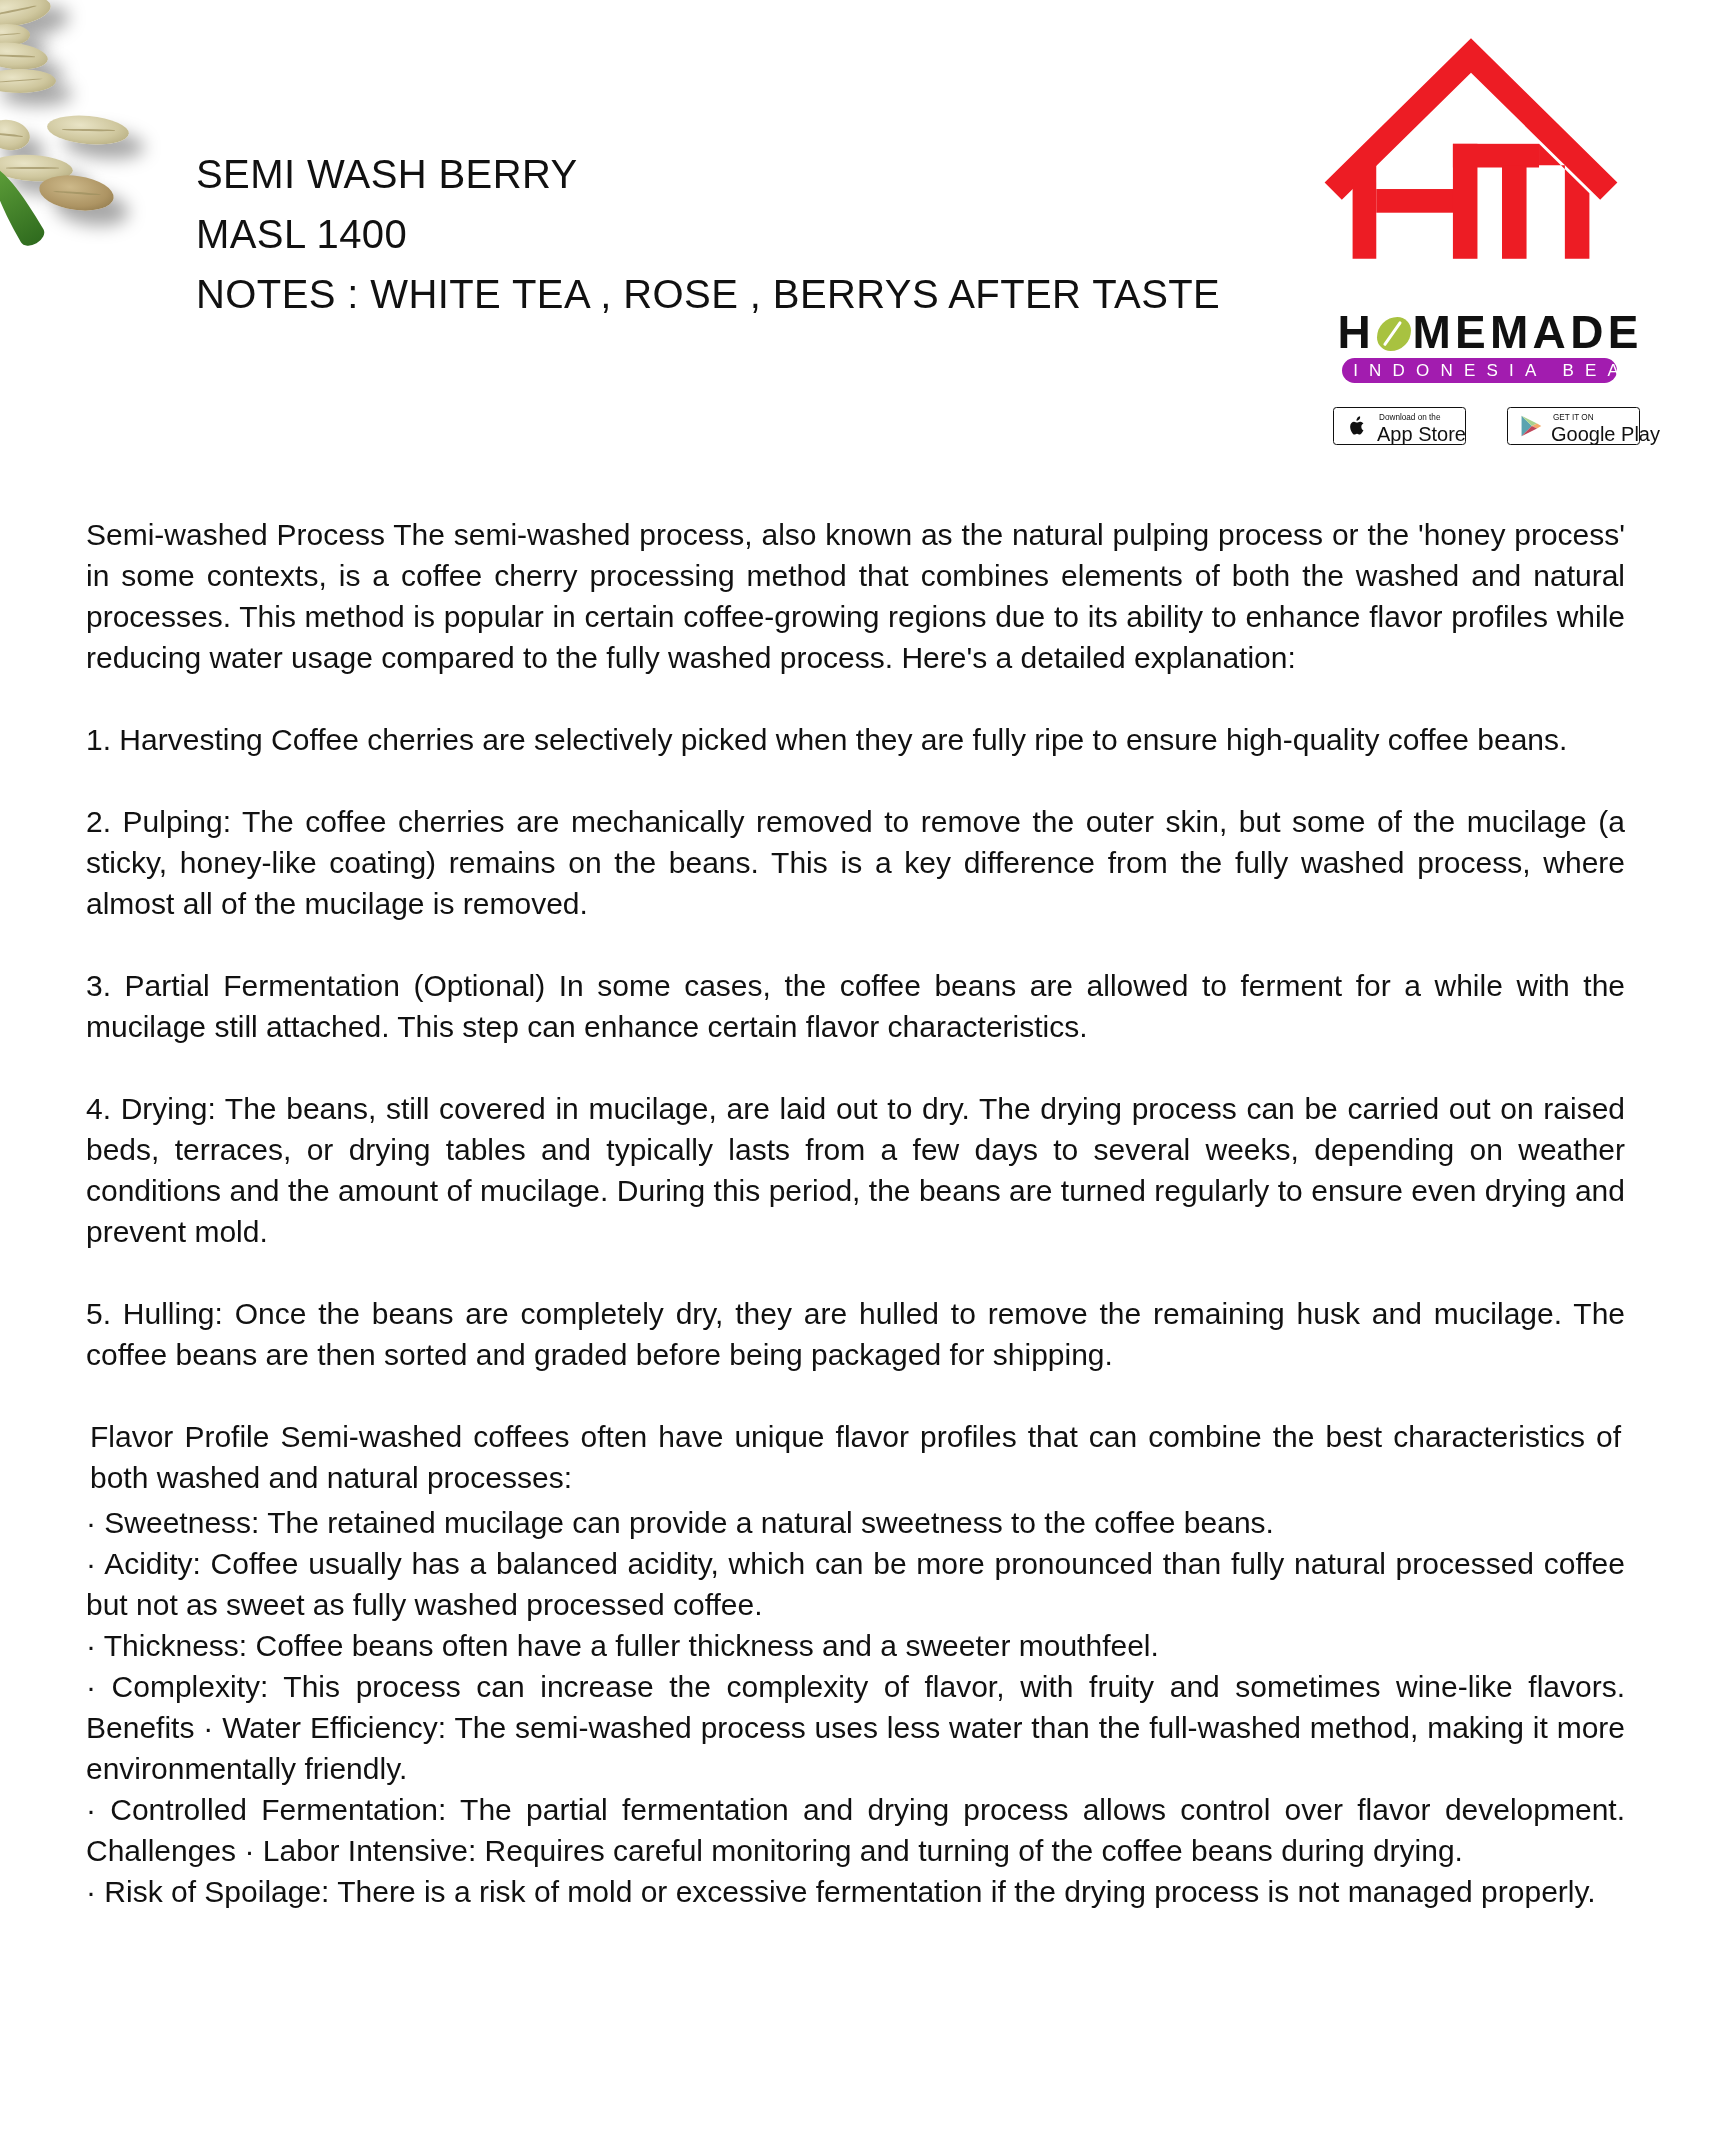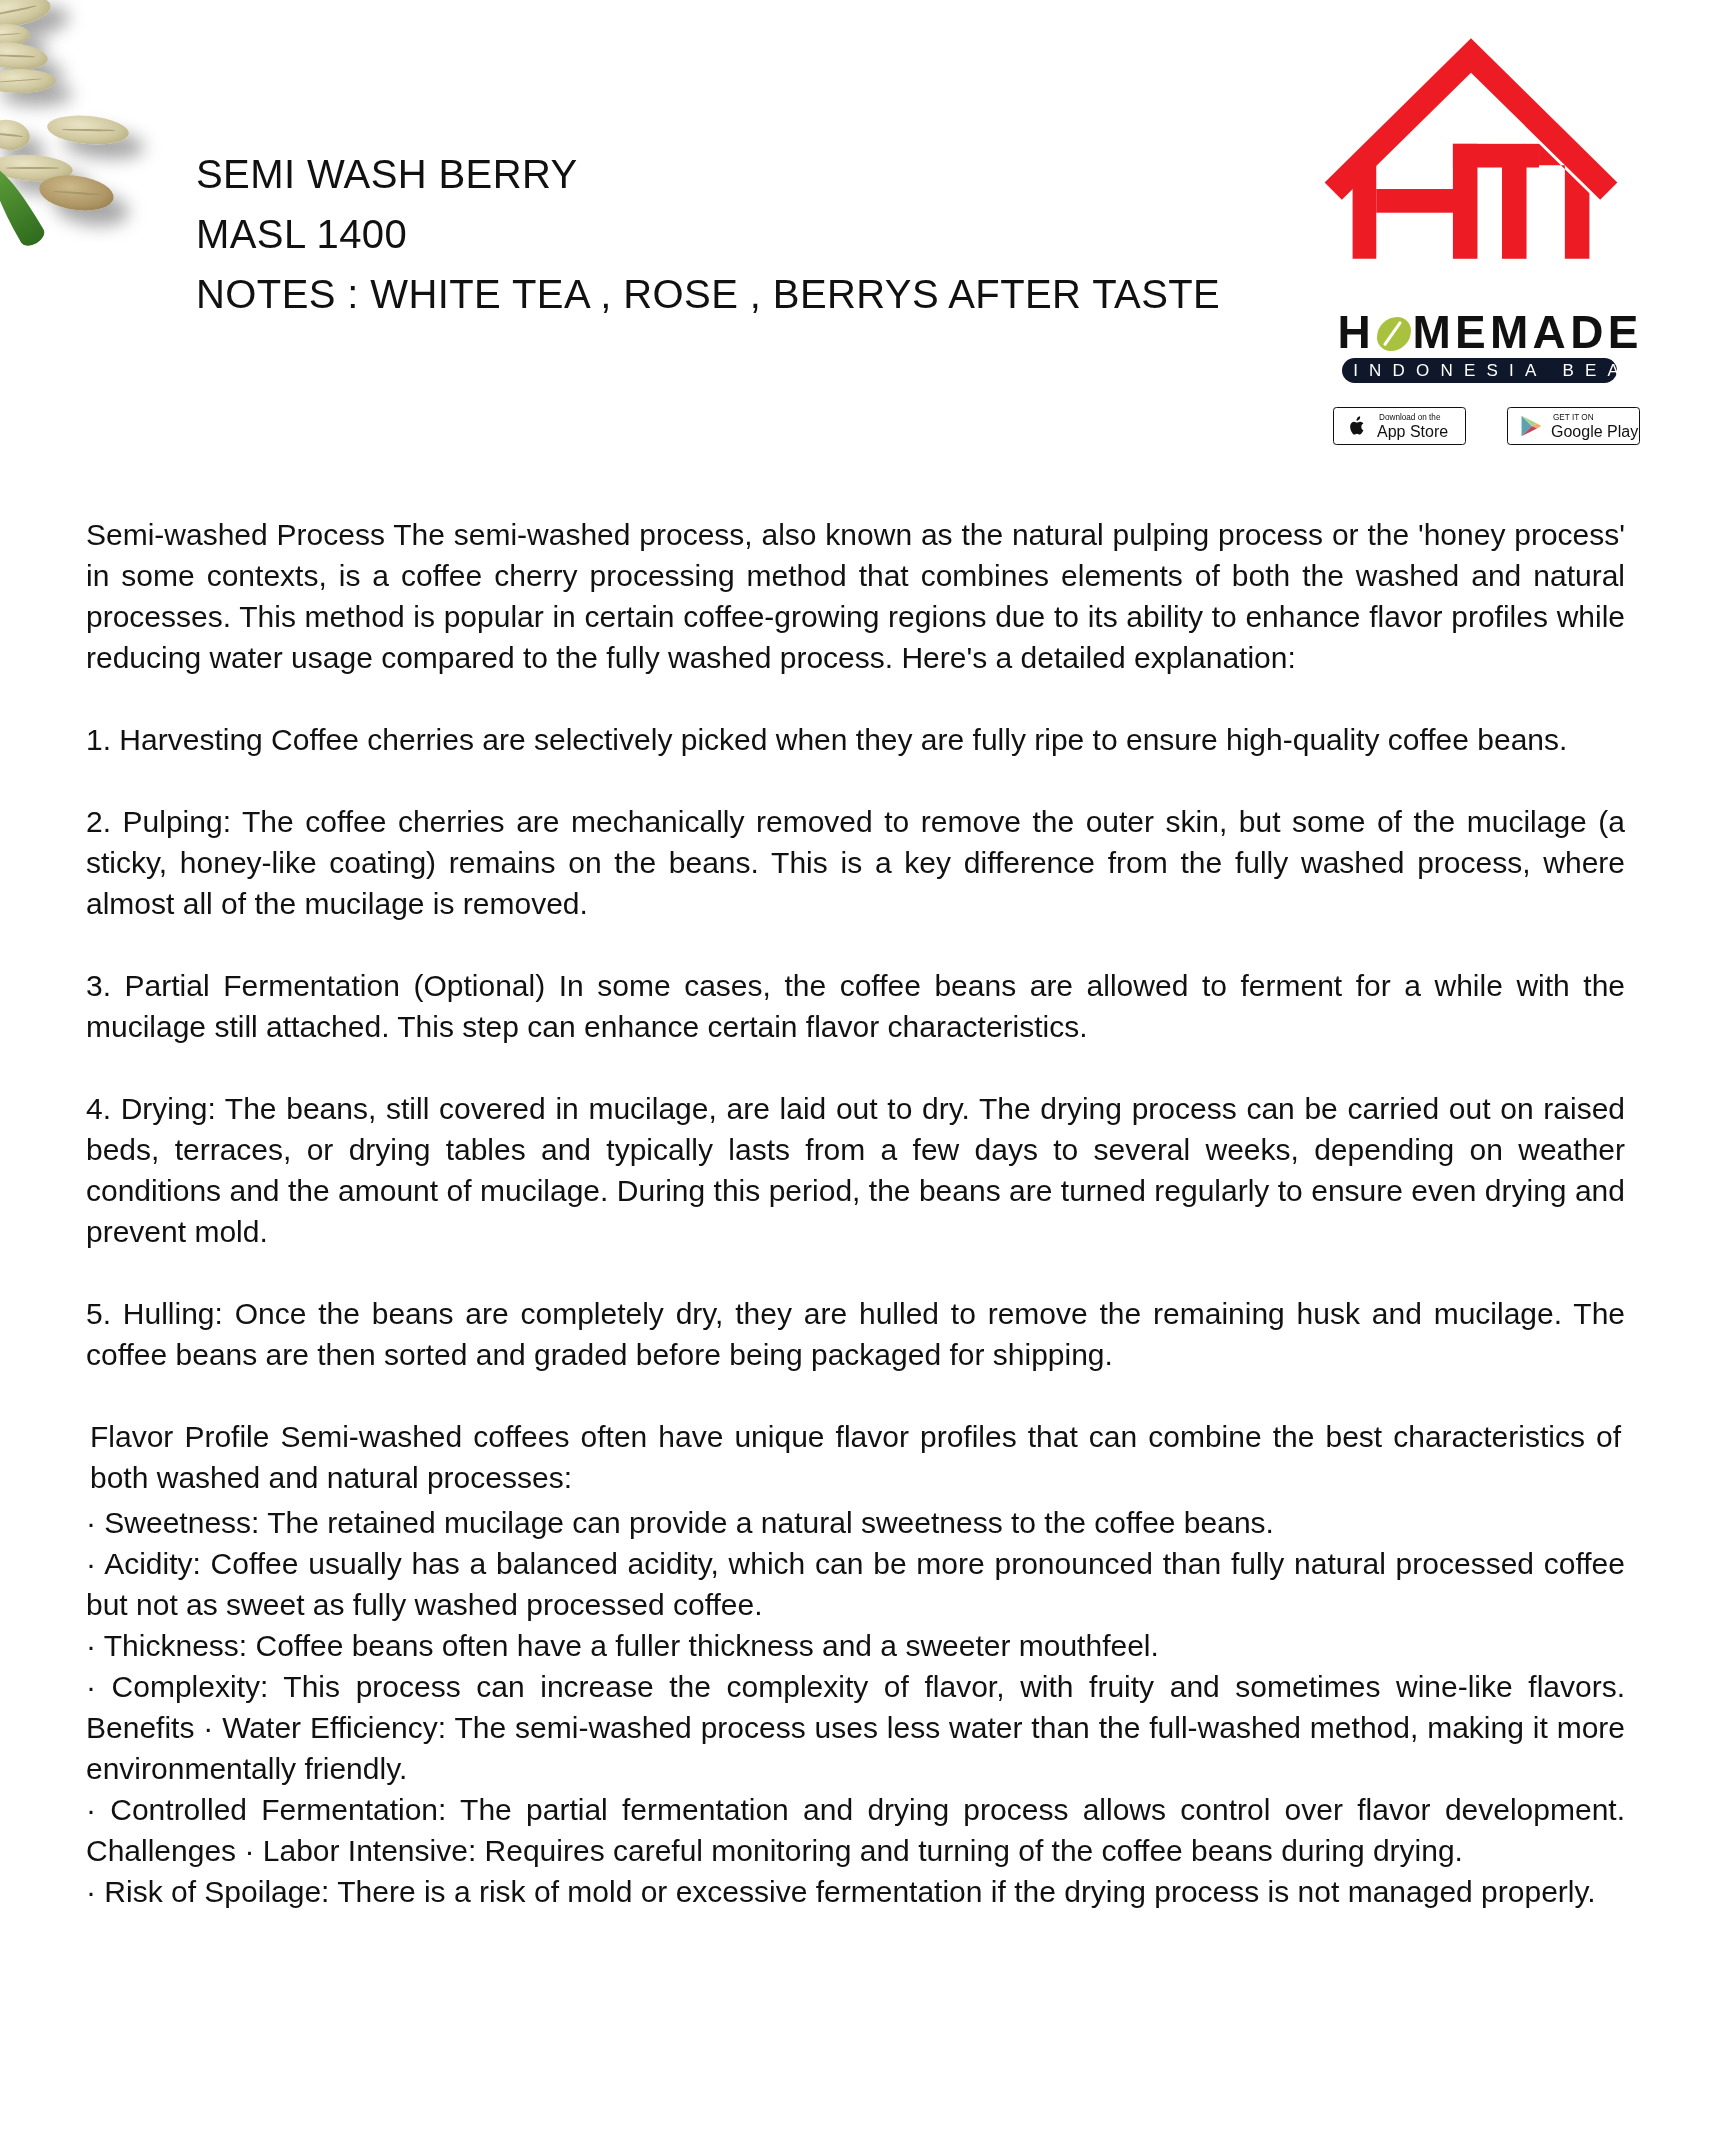--- a/index.html
+++ b/index.html
@@ -25,30 +25,30 @@
   .logo { position: absolute; left: 1316px; top: 34px; width: 310px; height: 396px; }
   .logo svg { position: absolute; left: 0; top: 0; }
   .brand-word { position: absolute; left: 21.5px; top: 271px; font-size: 46px; font-weight: 700;
                 letter-spacing: 4.3px; color: #111; white-space: nowrap; }
   .brand-word .o-bean { display: inline-block; width: 34px; height: 34px; margin: 0 1.7px;
                         border-radius: 60% 40% 60% 40%; background: #a8c240; vertical-align: -2.6px;
                         position: relative; }
   .brand-word .o-bean::after { content: ""; position: absolute; left: 14.6px; top: 2.6px; width: 2.6px; height: 29px;
                                background: #fff; border-radius: 1.3px; transform: rotate(35deg); }
   .tagline-pill { position: absolute; left: 26px; top: 324px; width: 275px; height: 25px;
-                  border-radius: 12.5px; background: #0f172a; color: #fff; font-size: 17px;
+                  border-radius: 12.5px; background: #a21caf; color: #fff; font-size: 17px;
                   letter-spacing: 11.2px; text-align: center; line-height: 25px; white-space: nowrap;
                   text-indent: 11.2px; }
   .store-btn { position: absolute; top: 373px; width: 133px; height: 38px; border: 1.7px solid #111;
                border-radius: 3.4px; background: #fff; box-sizing: border-box; }
   .store-btn.app { left: 17px; }
   .store-btn.play { left: 191px; }
   .store-btn .store-icon { position: absolute; left: 11.2px; top: 6px; width: 24px; height: 24px; }
   .store-btn .small { position: absolute; left: 45px; top: 5.2px; font-size: 8.2px; color: #111; white-space: nowrap; }
-  .store-btn .big { position: absolute; left: 43px; top: 14.6px; font-size: 16px; color: #111; white-space: nowrap; }
+  .store-btn .big { position: absolute; left: 43px; top: 14.6px; font-size: 20px; color: #111; white-space: nowrap; }
 
   
   .content { position: absolute; left: 86px; top: 514px; width: 1539px;
              font-size: 30px; line-height: 41px; color: #111; text-align: justify; }
   .content p { margin: 0 0 41px 0; }
   .content p.tight { margin: 4px; }
   .content .bullet { margin: 0; }
 </style>
 </head>
 <body>

